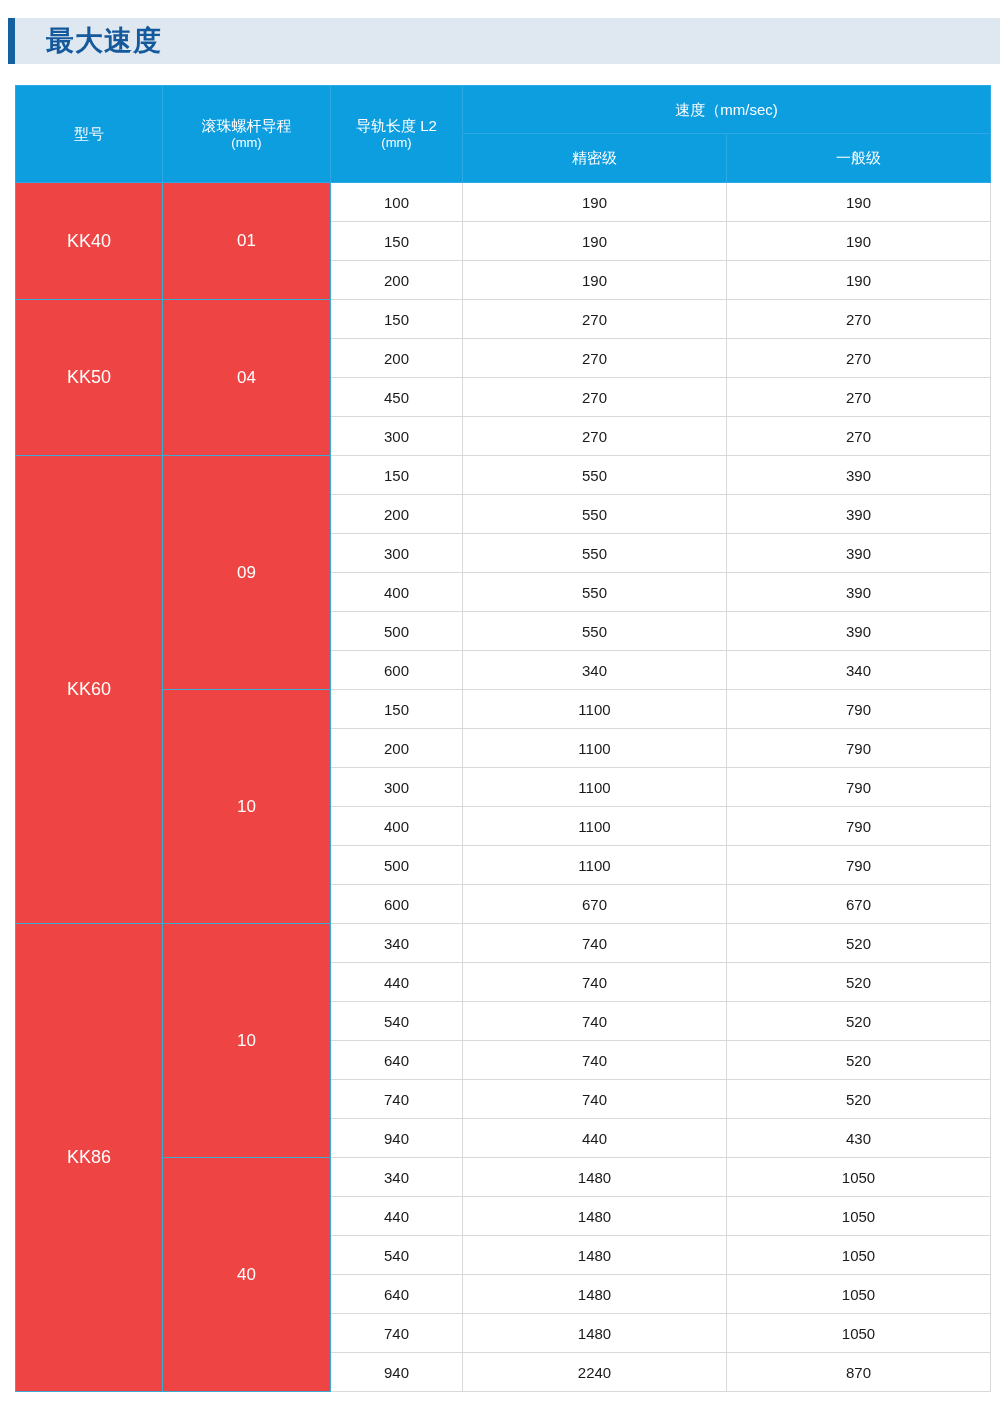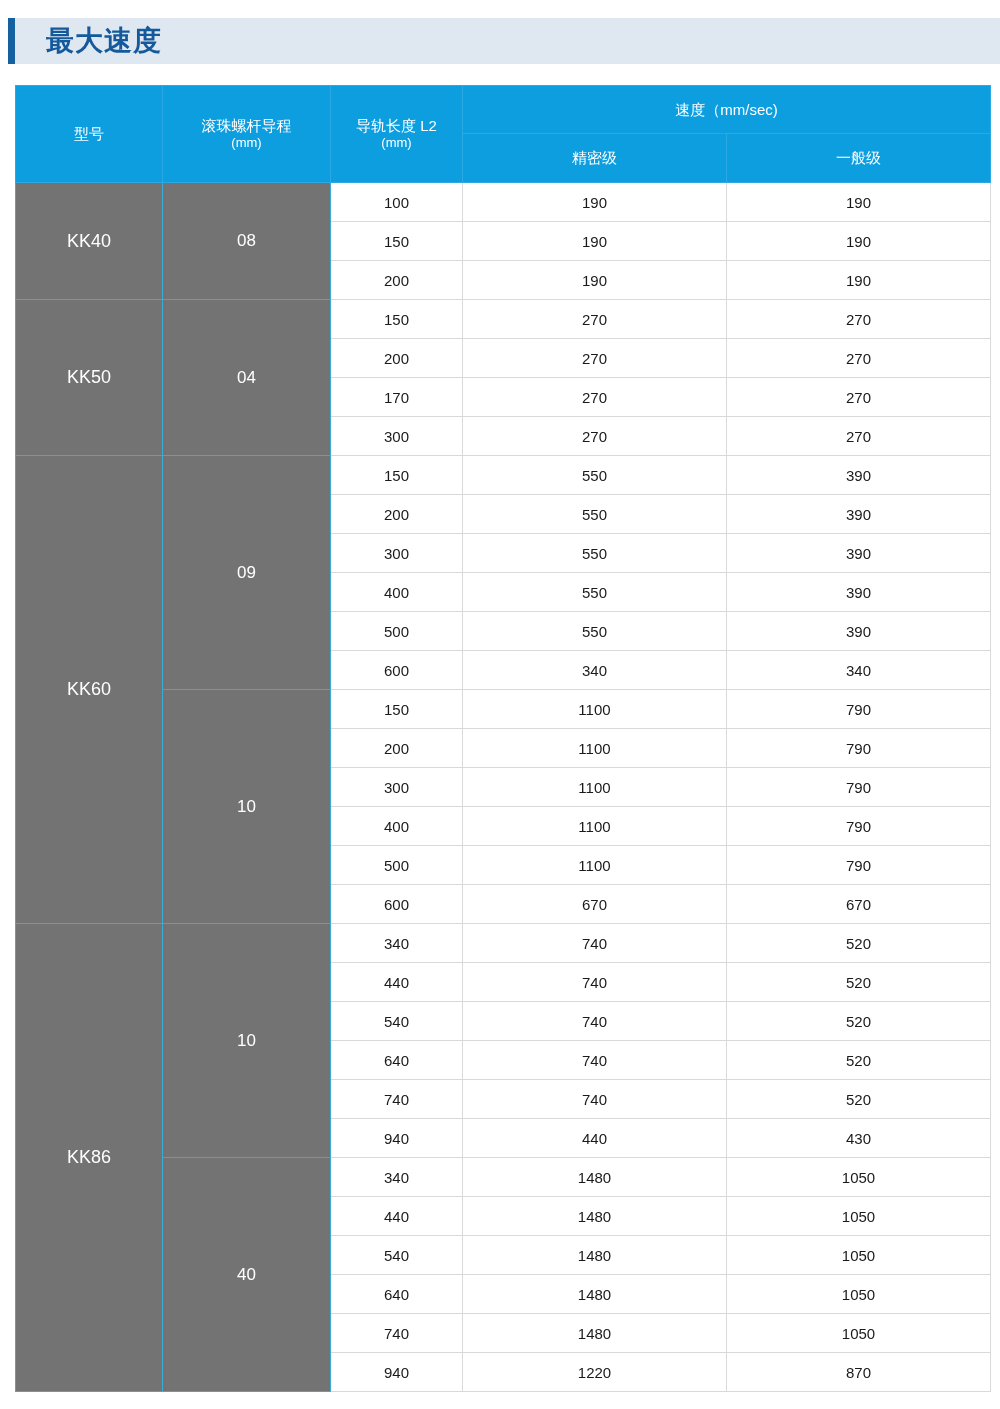--- a/index.html
+++ b/index.html
@@ -69,21 +69,21 @@
     border: 1px solid #2ca9e4;
     line-height: 1.3;
   }
   .hdr-top { height: 48px; }
   .hdr-sub { height: 49px; }
   .hdr-tall { height: 97px; }
   .hdr small { display: block; font-size: 13px; }
 
   
   td.blue {
-    background: #737373;
+    background: #ef4444;
     color: #ffffff;
     font-size: 17px;
     border: 1px solid #3aaad6;
   }
   td.model { font-size: 18px; }
 
   
   td.val {
     background: #ffffff;
     color: #1a1a1a;
@@ -131,21 +131,21 @@
           <th class="hdr hdr-top" colspan="2">速度（mm/sec)</th>
         </tr>
         <tr>
           <th class="hdr hdr-sub">精密级</th>
           <th class="hdr hdr-sub">一般级</th>
         </tr>
       </thead>
       <tbody id="tbody">
           <tr>
             <td class="blue model" rowspan="3">KK40</td>
-            <td class="blue lead" rowspan="3">08</td>
+            <td class="blue lead" rowspan="3">01</td>
             <td class="val">100</td>
             <td class="val">190</td>
             <td class="val">190</td>
           </tr>
           <tr>
             <td class="val">150</td>
             <td class="val">190</td>
             <td class="val">190</td>
           </tr>
           <tr>
@@ -159,21 +159,21 @@
             <td class="val">150</td>
             <td class="val">270</td>
             <td class="val">270</td>
           </tr>
           <tr>
             <td class="val">200</td>
             <td class="val">270</td>
             <td class="val">270</td>
           </tr>
           <tr>
-            <td class="val">170</td>
+            <td class="val">450</td>
             <td class="val">270</td>
             <td class="val">270</td>
           </tr>
           <tr>
             <td class="val">300</td>
             <td class="val">270</td>
             <td class="val">270</td>
           </tr>
           <tr>
             <td class="blue model" rowspan="12">KK60</td>
@@ -291,20 +291,20 @@
             <td class="val">1480</td>
             <td class="val">1050</td>
           </tr>
           <tr>
             <td class="val">740</td>
             <td class="val">1480</td>
             <td class="val">1050</td>
           </tr>
           <tr>
             <td class="val">940</td>
-            <td class="val">1220</td>
+            <td class="val">2240</td>
             <td class="val">870</td>
           </tr>
         </tbody>
     </table>
   </div>
 
 </div>
 
 </body></html>

